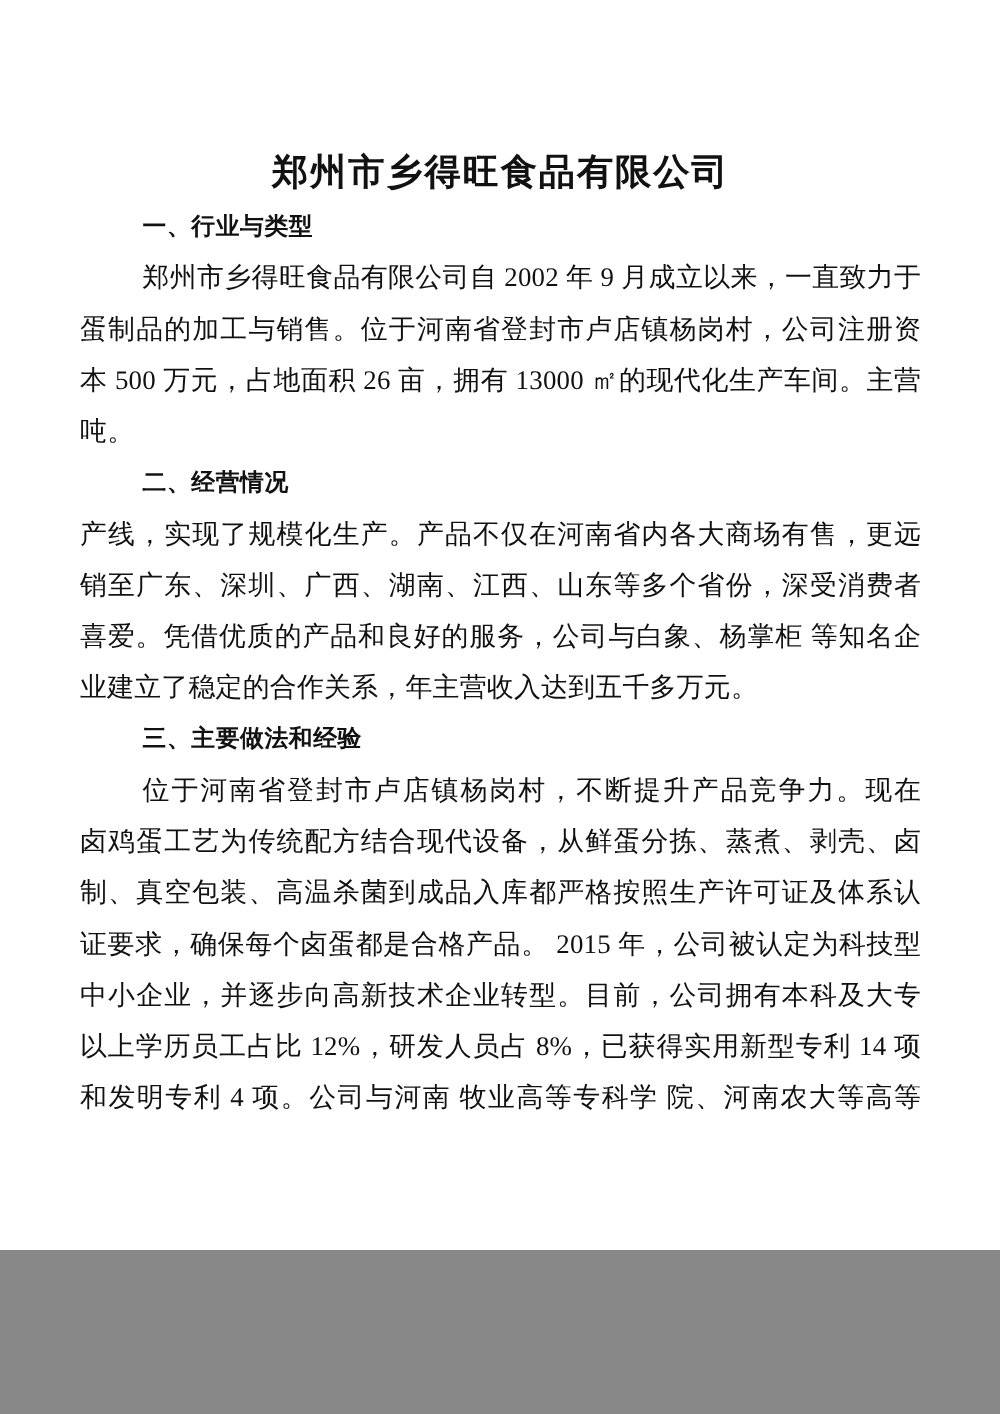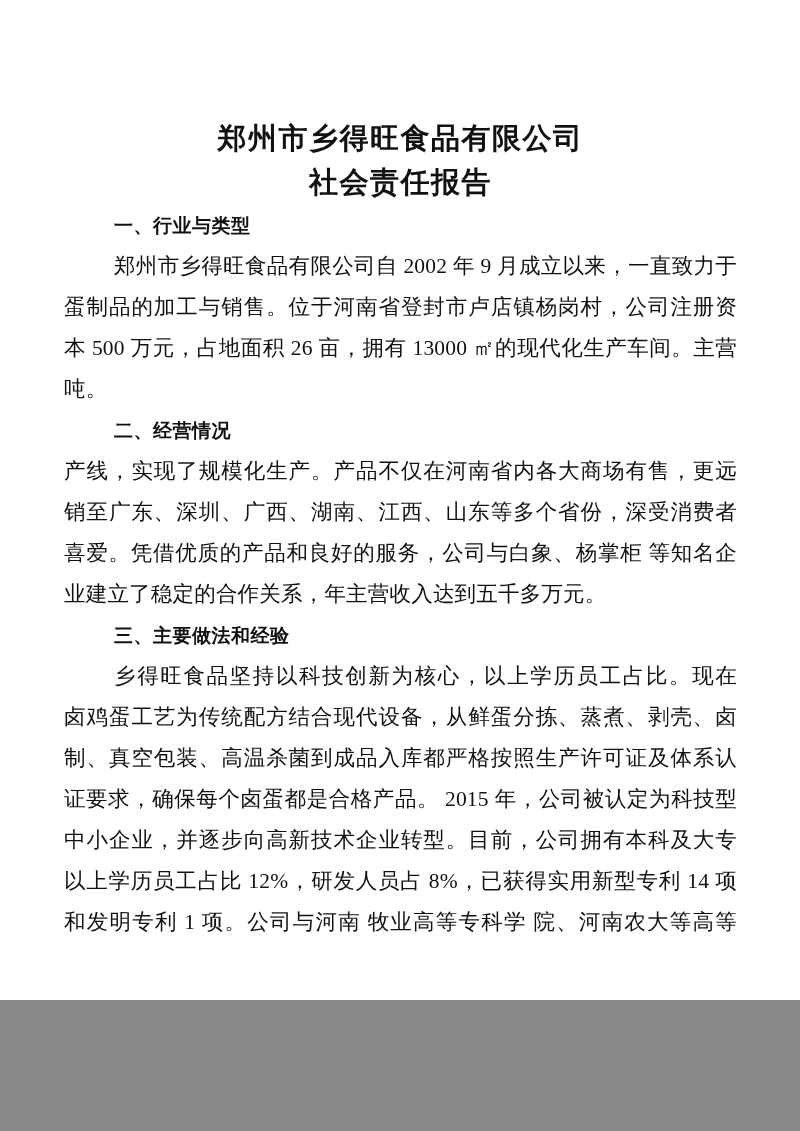--- a/index.html
+++ b/index.html
@@ -66,41 +66,40 @@
   }
 </style>
 </head>
 <body>
 
 <div class="page">
   <div class="content">
 
     <div class="doc-title">
       <div>郑州市乡得旺食品有限公司</div>
-      <div>社会责任报告</div>
     </div>
     <div class="title-spacer"></div>
 
     <div class="section-heading">一、行业与类型</div>
     <div class="bodyline first">郑州市乡得旺食品有限公司自 2002 年 9 月成立以来，一直致力于</div>
     <div class="bodyline">蛋制品的加工与销售。位于河南省登封市卢店镇杨岗村，公司注册资</div>
     <div class="bodyline">本 500 万元，占地面积 26 亩，拥有 13000 ㎡的现代化生产车间。主营</div>
     <div class="bodyline last">吨。</div>
 
     <div class="section-heading">二、经营情况</div>
     <div class="bodyline">产线，实现了规模化生产。产品不仅在河南省内各大商场有售，更远</div>
     <div class="bodyline">销至广东、深圳、广西、湖南、江西、山东等多个省份，深受消费者</div>
     <div class="bodyline">喜爱。凭借优质的产品和良好的服务，公司与白象、杨掌柜 等知名企</div>
     <div class="bodyline last">业建立了稳定的合作关系，年主营收入达到五千多万元。</div>
 
     <div class="section-heading">三、主要做法和经验</div>
-    <div class="bodyline first">乡得旺食品坚持以科技创新为核心，以上学历员工占比。现在</div>
+    <div class="bodyline first">位于河南省登封市卢店镇杨岗村，不断提升产品竞争力。现在</div>
     <div class="bodyline">卤鸡蛋工艺为传统配方结合现代设备，从鲜蛋分拣、蒸煮、剥壳、卤</div>
     <div class="bodyline">制、真空包装、高温杀菌到成品入库都严格按照生产许可证及体系认</div>
     <div class="bodyline">证要求，确保每个卤蛋都是合格产品。 2015 年，公司被认定为科技型</div>
     <div class="bodyline">中小企业，并逐步向高新技术企业转型。目前，公司拥有本科及大专</div>
     <div class="bodyline">以上学历员工占比 12%，研发人员占 8%，已获得实用新型专利 14 项</div>
-    <div class="bodyline">和发明专利 1 项。公司与河南 牧业高等专科学 院、河南农大等高等</div>
+    <div class="bodyline">和发明专利 4 项。公司与河南 牧业高等专科学 院、河南农大等高等</div>
 
   </div>
 
   <div class="page-number">1</div>
 </div>
 
 </body></html>

